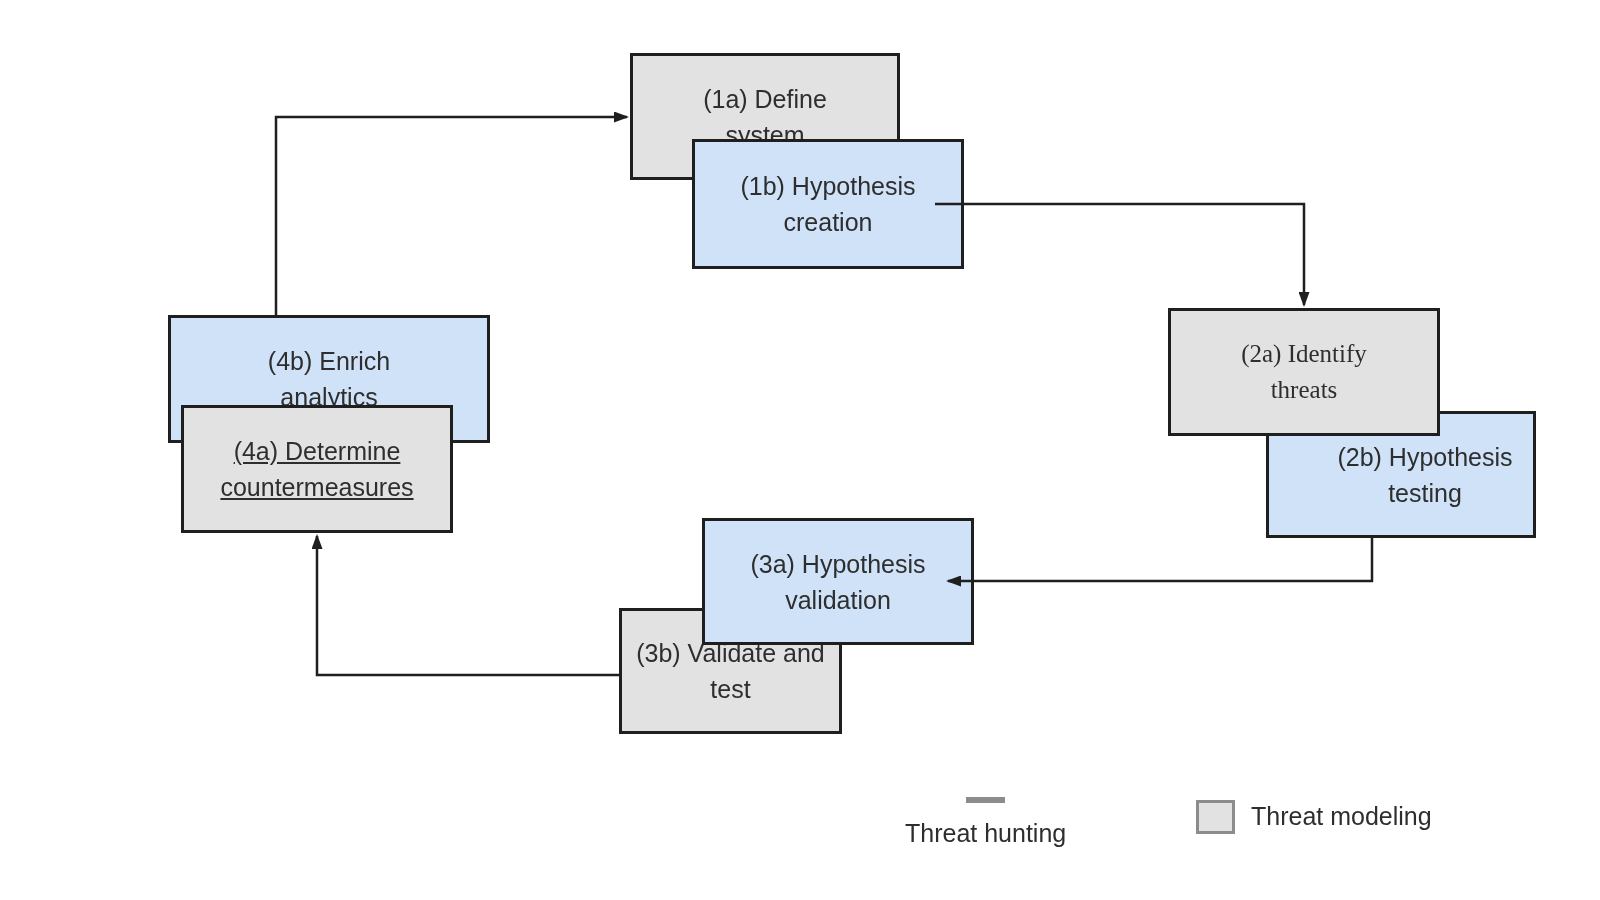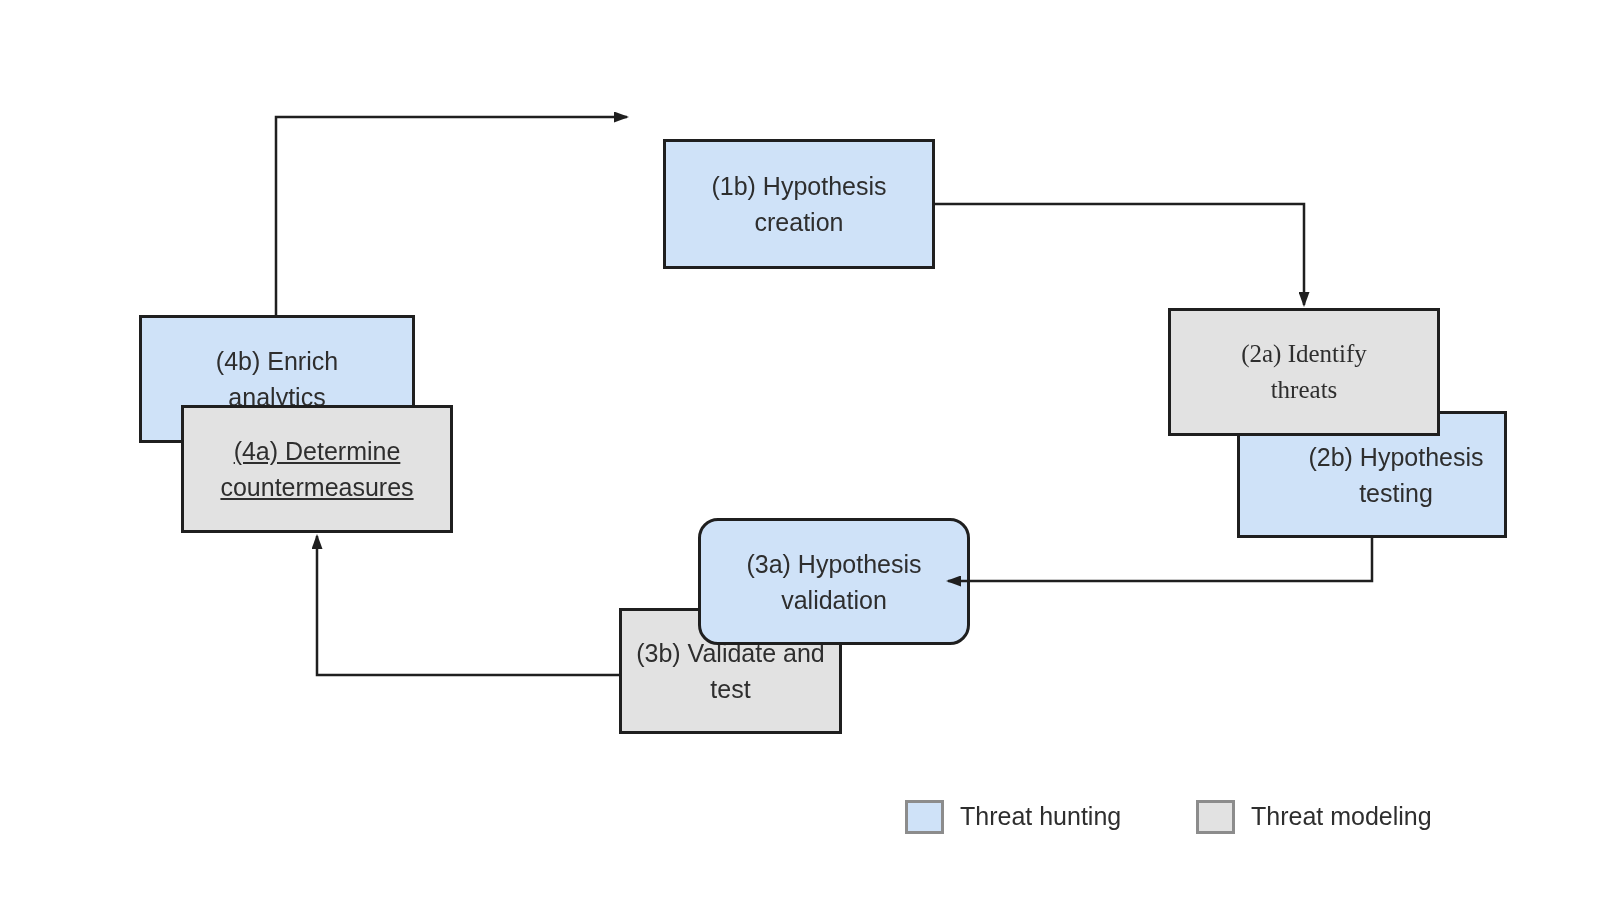--- a/index.html
+++ b/index.html
@@ -21,34 +21,34 @@
     border: 3px solid #1f1f1f;
     display: flex;
     align-items: center;
     justify-content: center;
     text-align: center;
     white-space: pre-line;
     font-size: 25px;
     line-height: 1.44;
     color: #2e2e2e;
   }
-  .box.blue { background: #cfe2f8; }
+  .box.blue { background: #cfe2f8; margin-left: 29px; }
   .box.gray { background: #e2e2e2; }
 
   
   #b1a { left: 630px;  top: 53px;  width: 270px; height: 127px; z-index: 1; }
   #b1b { left: 663px;  top: 139px; width: 272px; height: 130px; z-index: 2; }
   
   #b2b { left: 1237px; top: 411px; width: 270px; height: 127px; z-index: 1; padding-left: 48px; }
   #b2a { left: 1168px; top: 308px; width: 272px; height: 128px; z-index: 2; font-family: Liberation Serif, serif; }
   
   #b3b { left: 619px;  top: 608px; width: 223px; height: 126px; z-index: 1; }
-  #b3a { left: 698px;  top: 518px; width: 272px; height: 127px; z-index: 2; border-radius: 20px; }
+  #b3a { left: 673px;  top: 518px; width: 272px; height: 127px; z-index: 2; }
   
-  #b4b { left: 139px;  top: 315px; width: 276px; height: 128px; z-index: 1; }
+  #b4b { left: 139px;  top: 315px; width: 322px; height: 128px; z-index: 1; }
   #b4a { left: 181px;  top: 405px; width: 272px; height: 128px; z-index: 2; text-decoration: underline; }
 
   #arrows {
     position: absolute;
     left: 0; top: 0;
     width: 1600px;
     height: 900px;
     z-index: 3;
     pointer-events: none;
   }
@@ -63,21 +63,21 @@
     z-index: 2;
   }
   .legend-item {
     position: absolute;
     display: flex;
     align-items: center;
     gap: 16px;
     height: 39px;
     top: 797px;
   }
-  #legend-hunting  { left: 905px; }
+  #legend-hunting  { left: 905px; flex-direction: column; }
   #legend-modeling { left: 1180px; padding-left: 16px; }
   .swatch {
     display: inline-block;
     box-sizing: border-box;
     width: 39px;
     height: 34px;
     border: 3px solid #8c8c8c;
   }
   .swatch.blue { background: #cfe2f8; }
   .swatch.gray { background: #e2e2e2; }
@@ -85,20 +85,22 @@
     font-size: 25px;
     color: #2e2e2e;
     white-space: nowrap;
   }
 </style>
 </head>
 <body>
 
 <div id="canvas">
 
+  <div class="box gray" id="b1a">(1a) Define
+system</div>
   <div class="box blue" id="b1b">(1b) Hypothesis
 creation</div>
 
   <div class="box gray" id="b2a">(2a) Identify
 threats</div>
   <div class="box blue" id="b2b">(2b) Hypothesis
 testing</div>
 
   <div class="box blue" id="b3a">(3a) Hypothesis
 validation</div>

